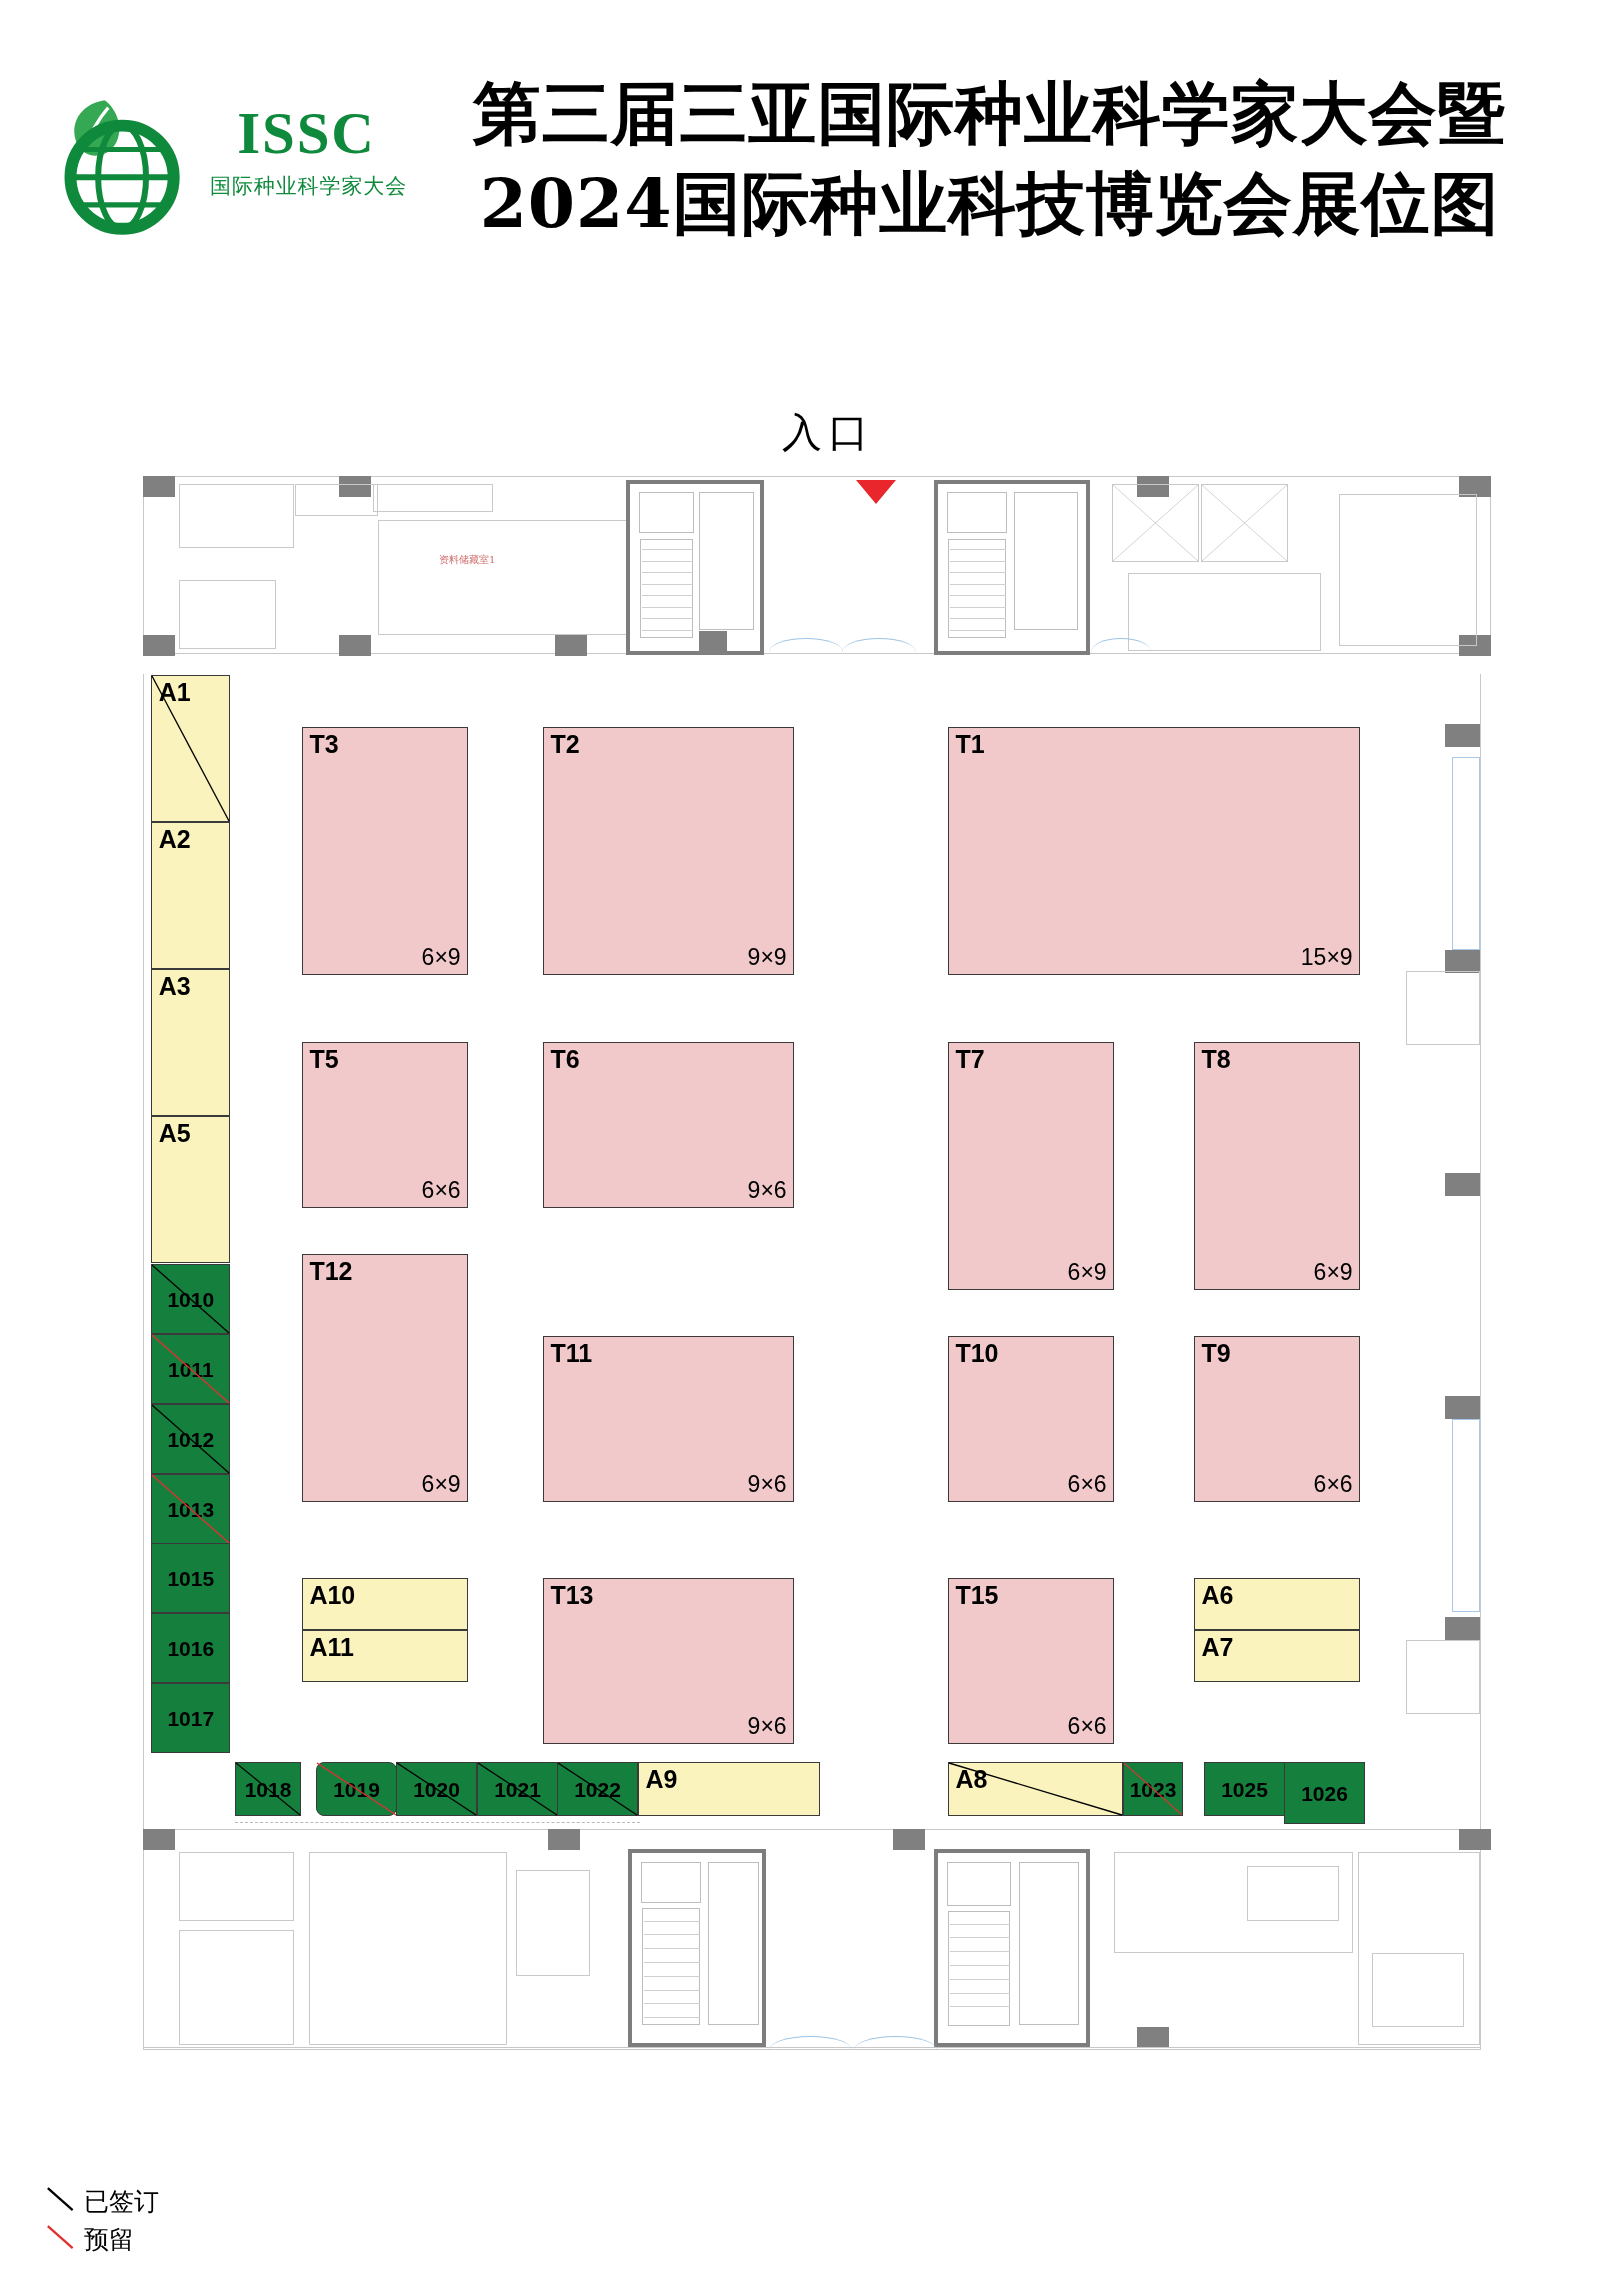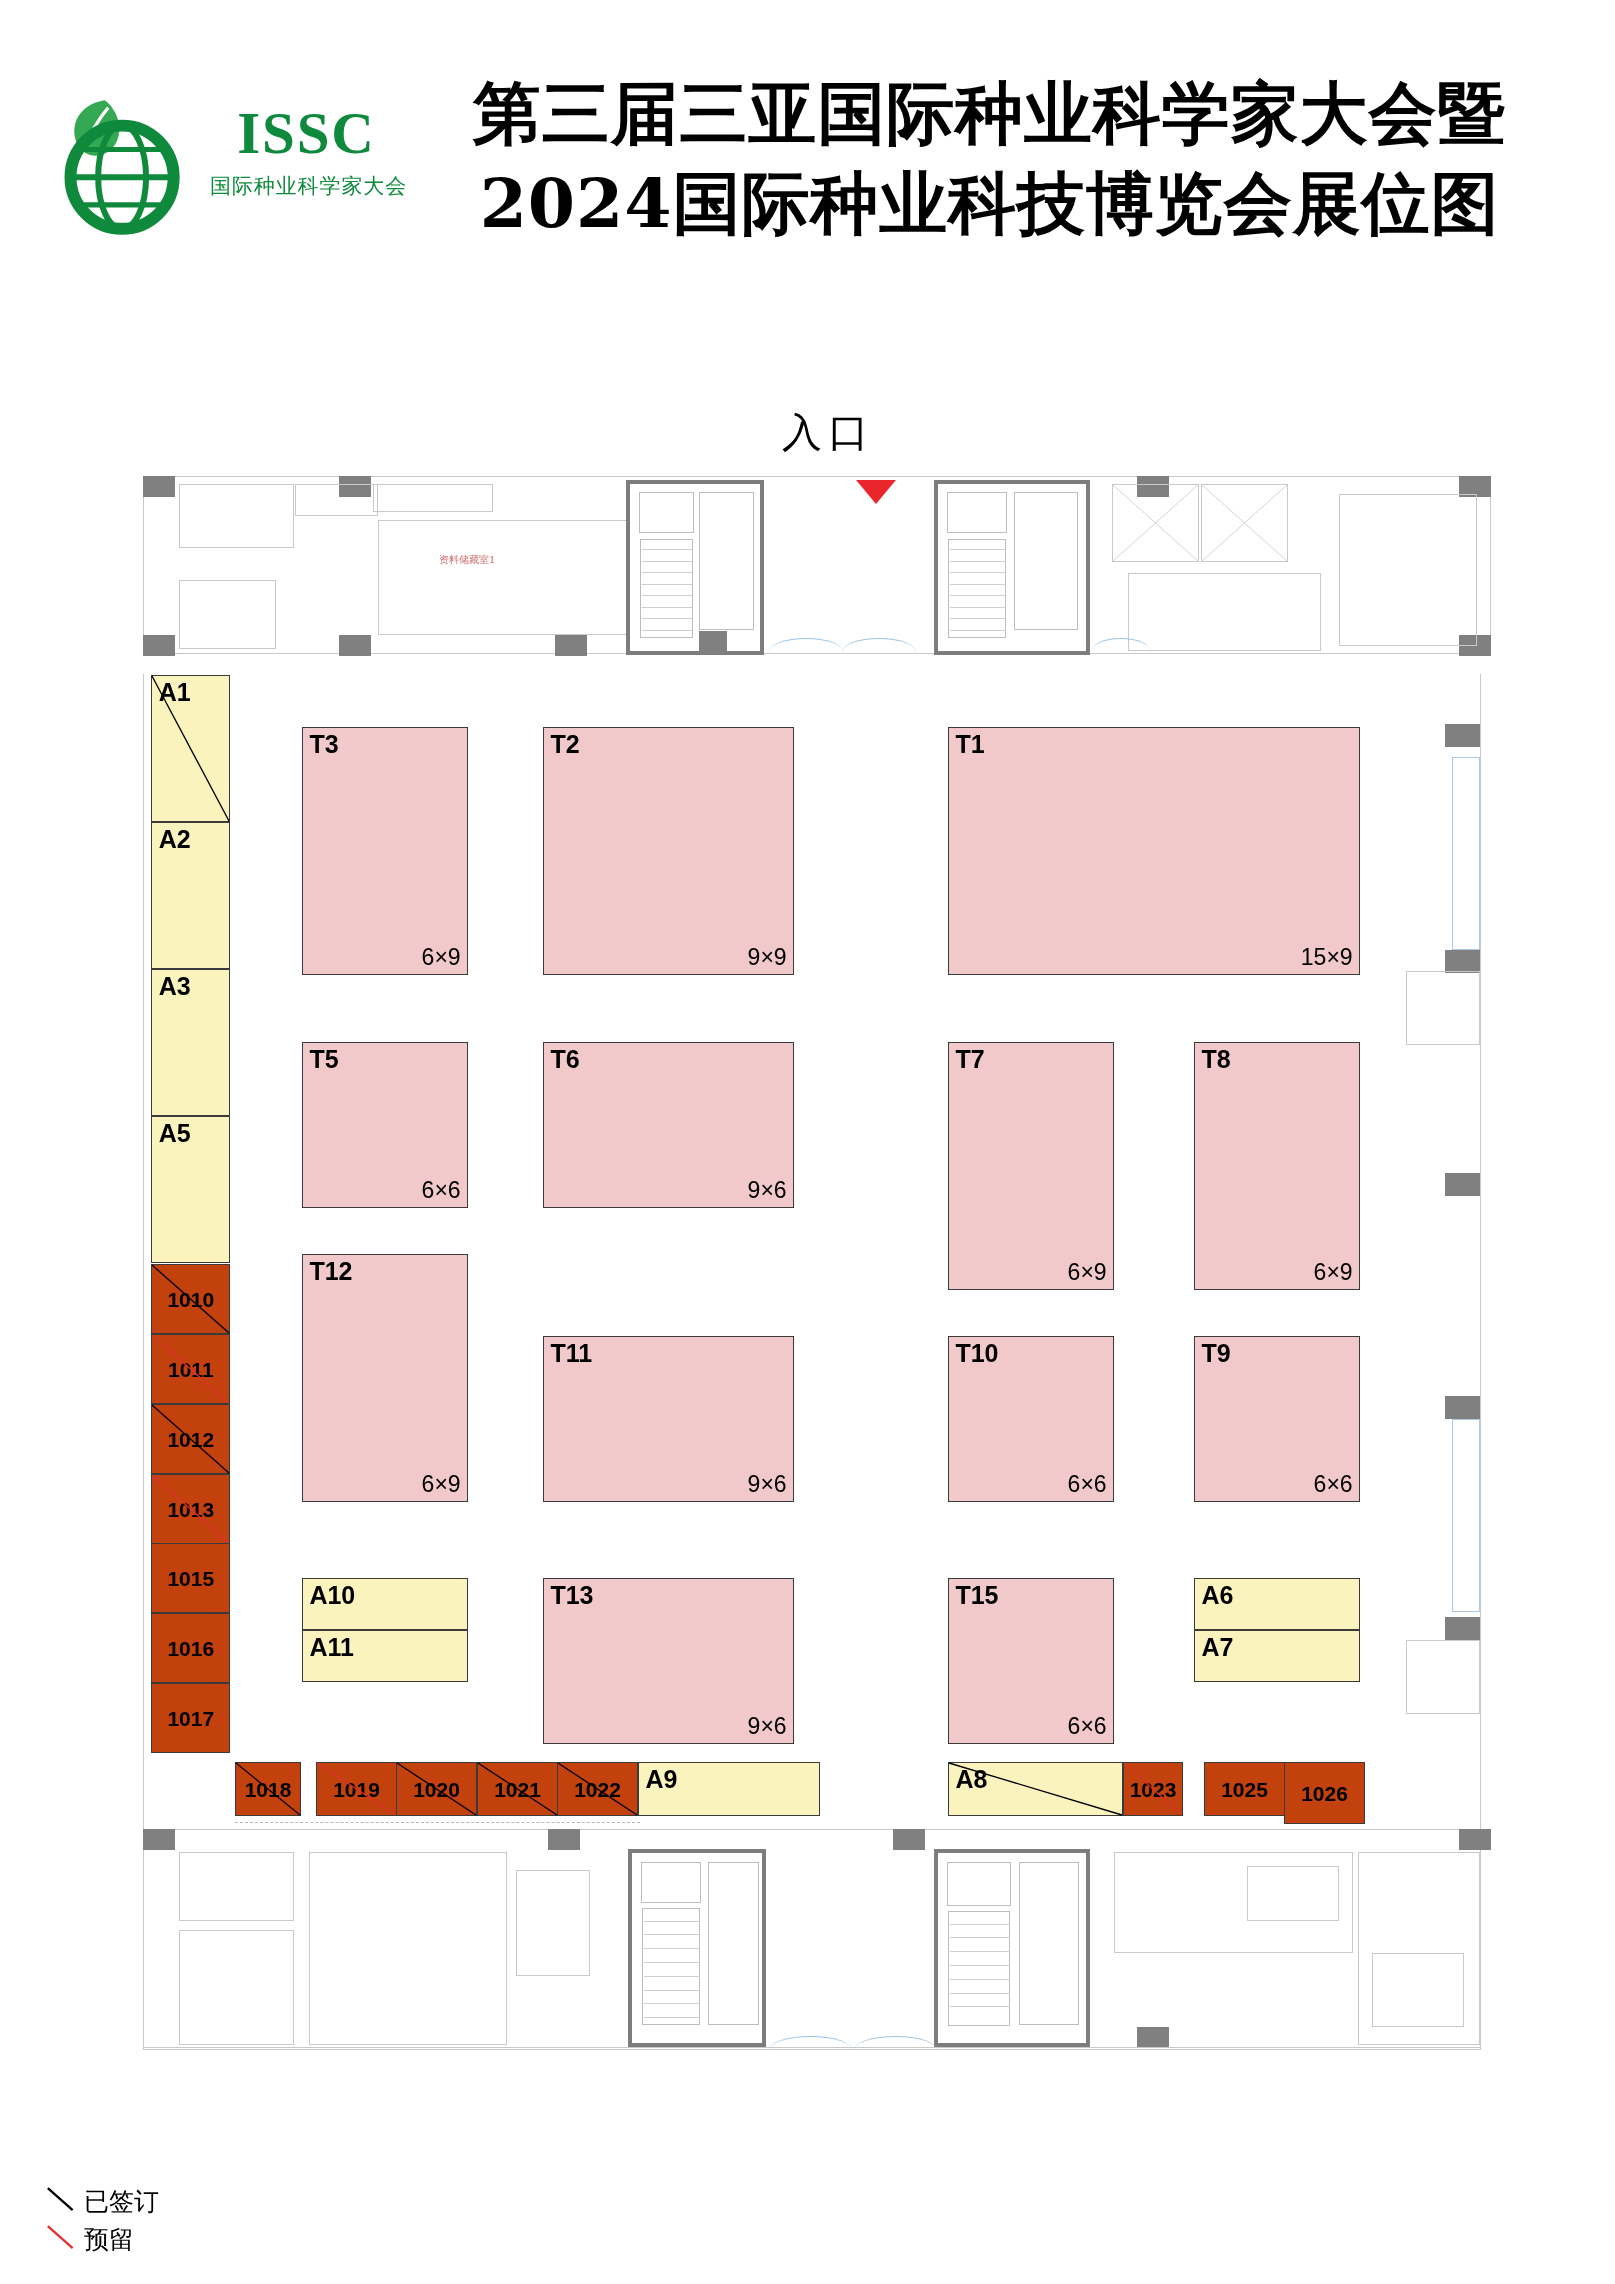--- a/index.html
+++ b/index.html
@@ -136,21 +136,21 @@
     box-sizing: border-box;
   }
   
   .booth {
     position: absolute;
     box-sizing: border-box;
     border: 1.4px solid #3a3a3a;
   }
   .booth.pink { background: #f2c9cb; }
   .booth.yellow { background: #fbf3bd; }
-  .booth.blue { background: #c2410c; }
+  .booth.blue { background: #15803d; }
   .booth-label {
     position: absolute;
     left: 6.4px; top: 3.7px;
     font-family: "Liberation Sans", sans-serif;
     font-weight: bold;
     font-size: 25px;
     color: #000;
     line-height: 1;
   }
   .booth-size {
@@ -442,21 +442,21 @@
     <div class="booth yellow" style="left:1051px; top:1154px; width:166px; height:52px;">
       <div class="booth-label">A7</div>
     </div>
 
     <div class="booth blue small" style="left:92px; top:1286px; width:66px; height:54px;">
       <div class="booth-label">1018</div>
       <svg class="slash-black" viewBox="0 0 175 118" preserveAspectRatio="none">
           <line x1="0" y1="0" x2="175" y2="118" stroke="#000" stroke-width="3"></line>
         </svg>
     </div>
-    <div class="booth blue small" style="left:173px; top:1286px; width:81px; height:54px;">
+    <div class="booth blue small" style="left:173px; top:1286px; width:81px; height:54px;border-radius:8px;">
       <div class="booth-label">1019</div>
       <svg class="slash-red" viewBox="0 0 175 118" preserveAspectRatio="none">
           <line x1="0" y1="0" x2="175" y2="118" stroke="#e03030" stroke-width="3"></line>
         </svg>
     </div>
     <div class="booth blue small" style="left:253px; top:1286px; width:81px; height:54px;">
       <div class="booth-label">1020</div>
       <svg class="slash-black" viewBox="0 0 175 118" preserveAspectRatio="none">
           <line x1="0" y1="0" x2="175" y2="118" stroke="#000" stroke-width="3"></line>
         </svg>

